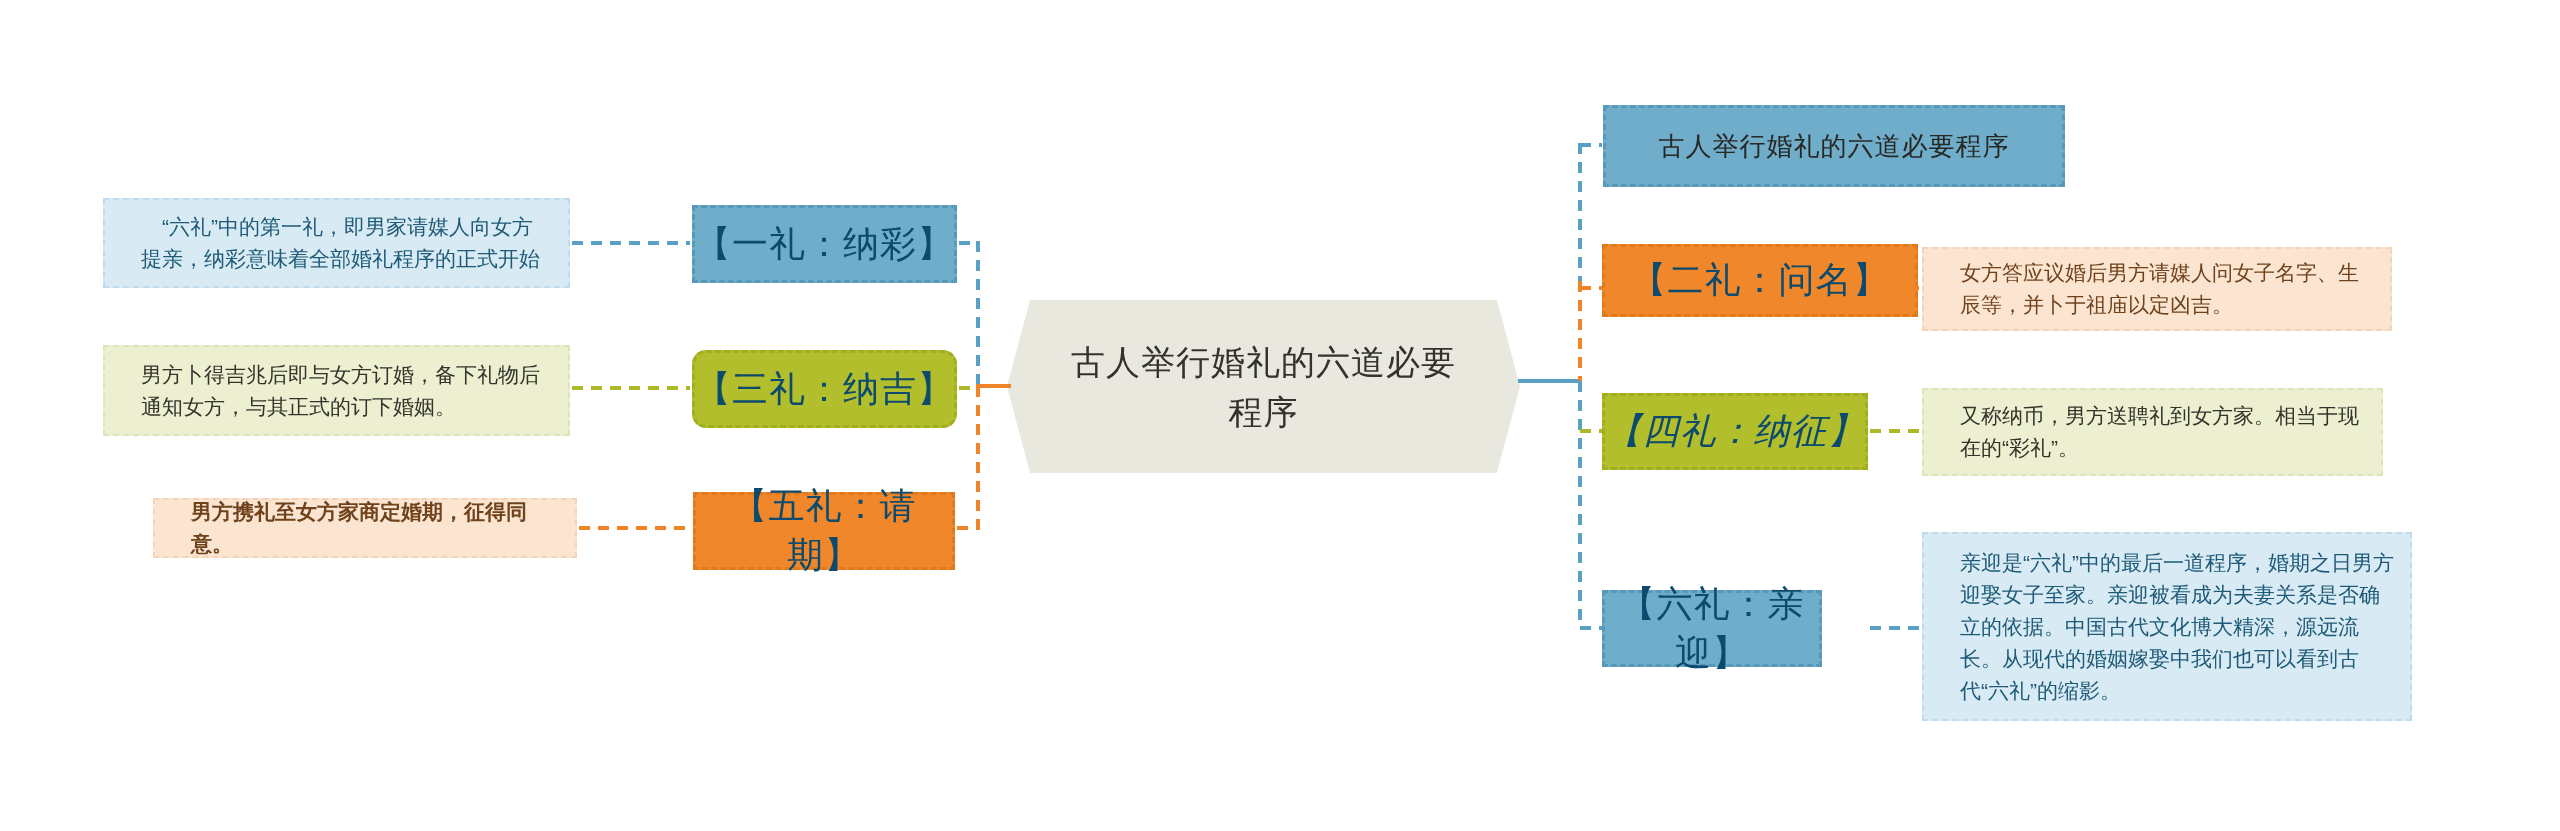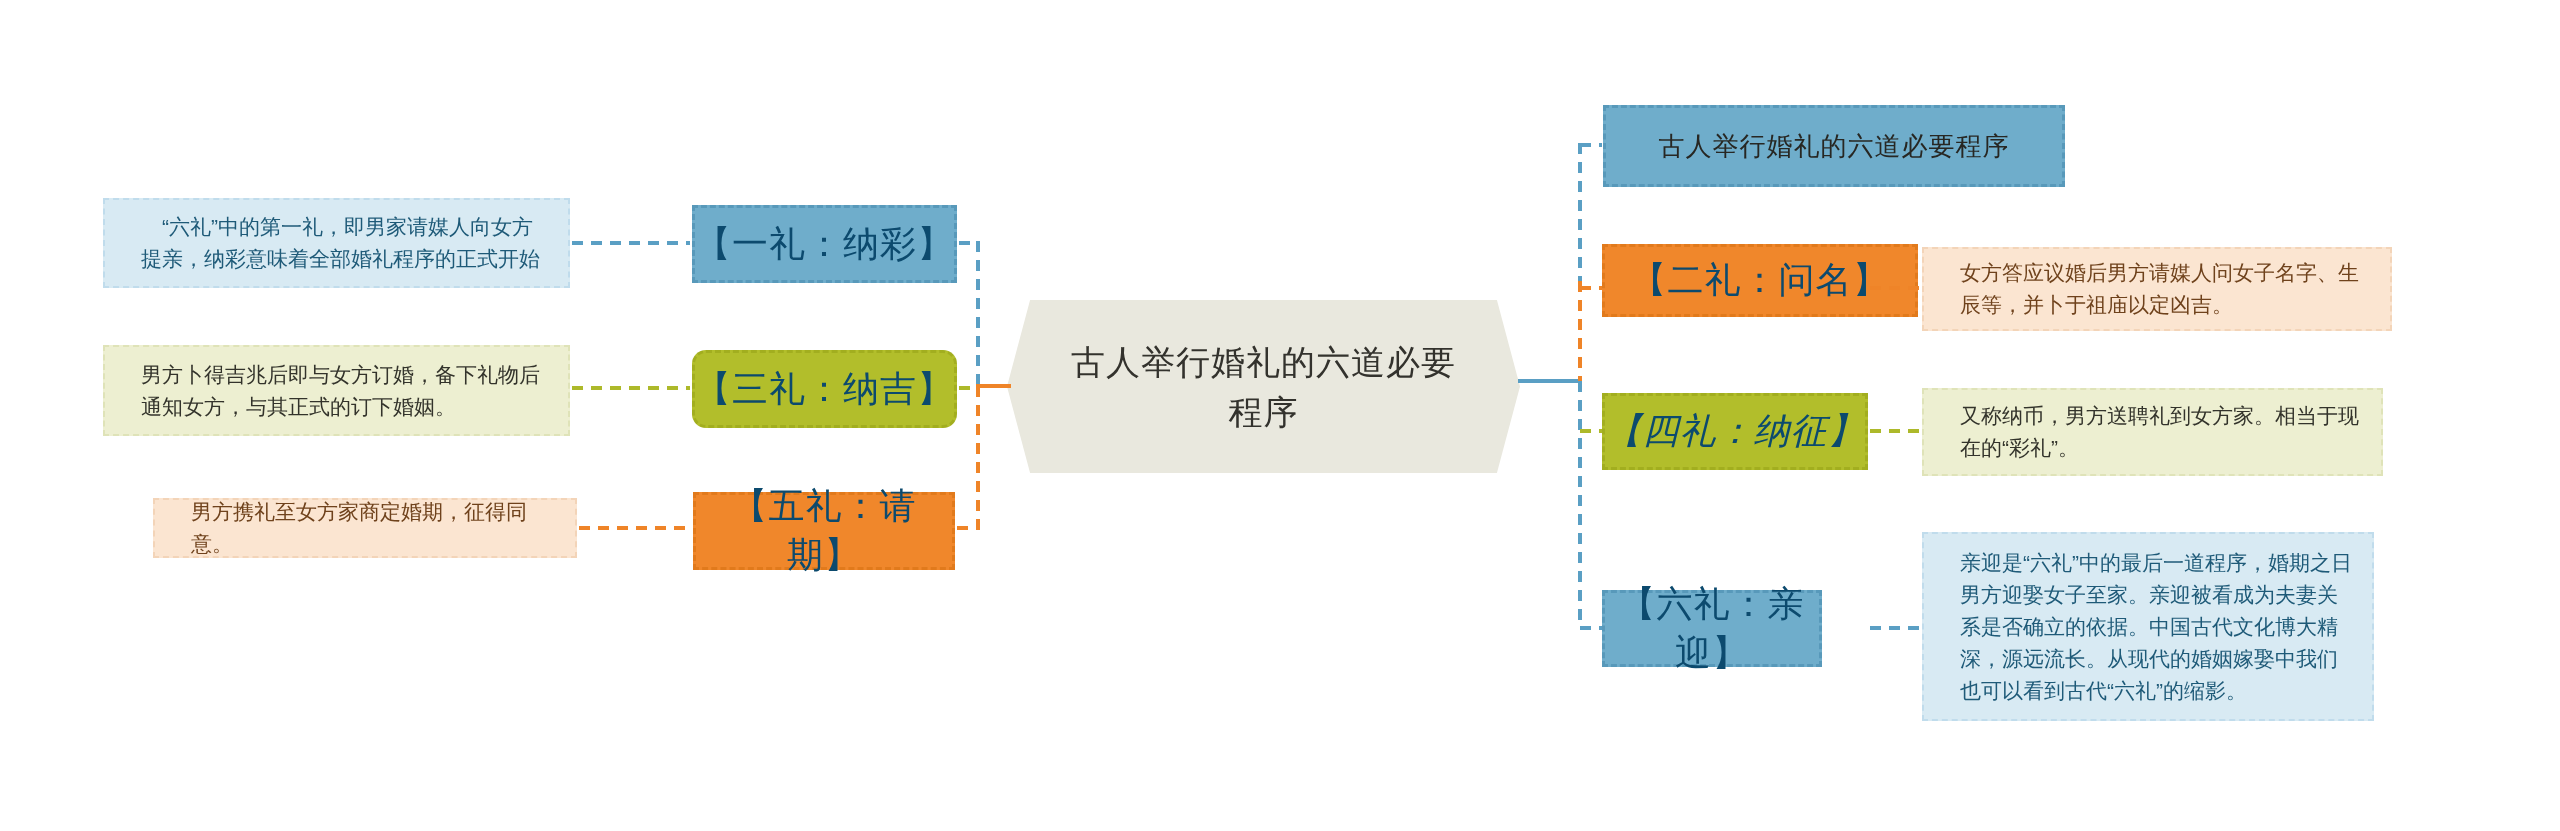--- a/index.html
+++ b/index.html
@@ -62,21 +62,21 @@
 <div class="canvas">
 
   <div class="box desc desc-blue" style="left:103px;top:198px;width:467px;height:90px;">
     <span style="text-indent:1em;">“六礼”中的第一礼，即男家请媒人向女方提亲，纳彩意味着全部婚礼程序的正式开始</span>
   </div>
 
   <div class="box desc desc-olive" style="left:103px;top:345px;width:467px;height:91px;">
     <span>男方卜得吉兆后即与女方订婚，备下礼物后通知女方，与其正式的订下婚姻。</span>
   </div>
 
-  <div class="box desc desc-peach" style="left:153px;top:498px;width:424px;height:60px;">
+  <div class="box desc desc-peach" style="left:153px;top:498px;width:424px;height:60px;font-weight:bold;">
     <span>男方携礼至女方家商定婚期，征得同意。</span>
   </div>
 
   <div class="box node node-blue" style="left:692px;top:205px;width:265px;height:78px;">
     <span>【一礼：纳彩】</span>
   </div>
 
   <div class="box node node-olive" style="left:692px;top:350px;width:265px;height:78px;border-radius:14px;">
     <span>【三礼：纳吉】</span>
   </div>
@@ -106,21 +106,21 @@
   </div>
 
   <div class="box desc desc-peach" style="left:1922px;top:247px;width:470px;height:84px;">
     <span>女方答应议婚后男方请媒人问女子名字、生辰等，并卜于祖庙以定凶吉。</span>
   </div>
 
   <div class="box desc desc-olive" style="left:1922px;top:388px;width:461px;height:88px;justify-content:flex-end;">
     <span>又称纳币，男方送聘礼到女方家。相当于现在的“彩礼”。</span>
   </div>
 
-  <div class="box desc desc-blue" style="left:1922px;top:532px;width:452px;height:189px;">
+  <div class="box desc desc-blue" style="left:1922px;top:532px;width:490px;height:189px;">
     <span>亲迎是“六礼”中的最后一道程序，婚期之日男方迎娶女子至家。亲迎被看成为夫妻关系是否确立的依据。中国古代文化博大精深，源远流长。从现代的婚姻嫁娶中我们也可以看到古代“六礼”的缩影。</span>
   </div>
 
   <div class="hline h-dash-blue" style="left:572px;top:241px;width:118px;"></div>
   <div class="hline h-dash-olive" style="left:572px;top:386px;width:118px;"></div>
   <div class="hline h-dash-orange" style="left:579px;top:526px;width:112px;"></div>
 
   <div class="hline h-dash-blue" style="left:959px;top:241px;width:21px;"></div>
   <div class="hline h-dash-olive" style="left:959px;top:386px;width:21px;"></div>
   <div class="hline h-dash-orange" style="left:957px;top:526px;width:23px;"></div>

